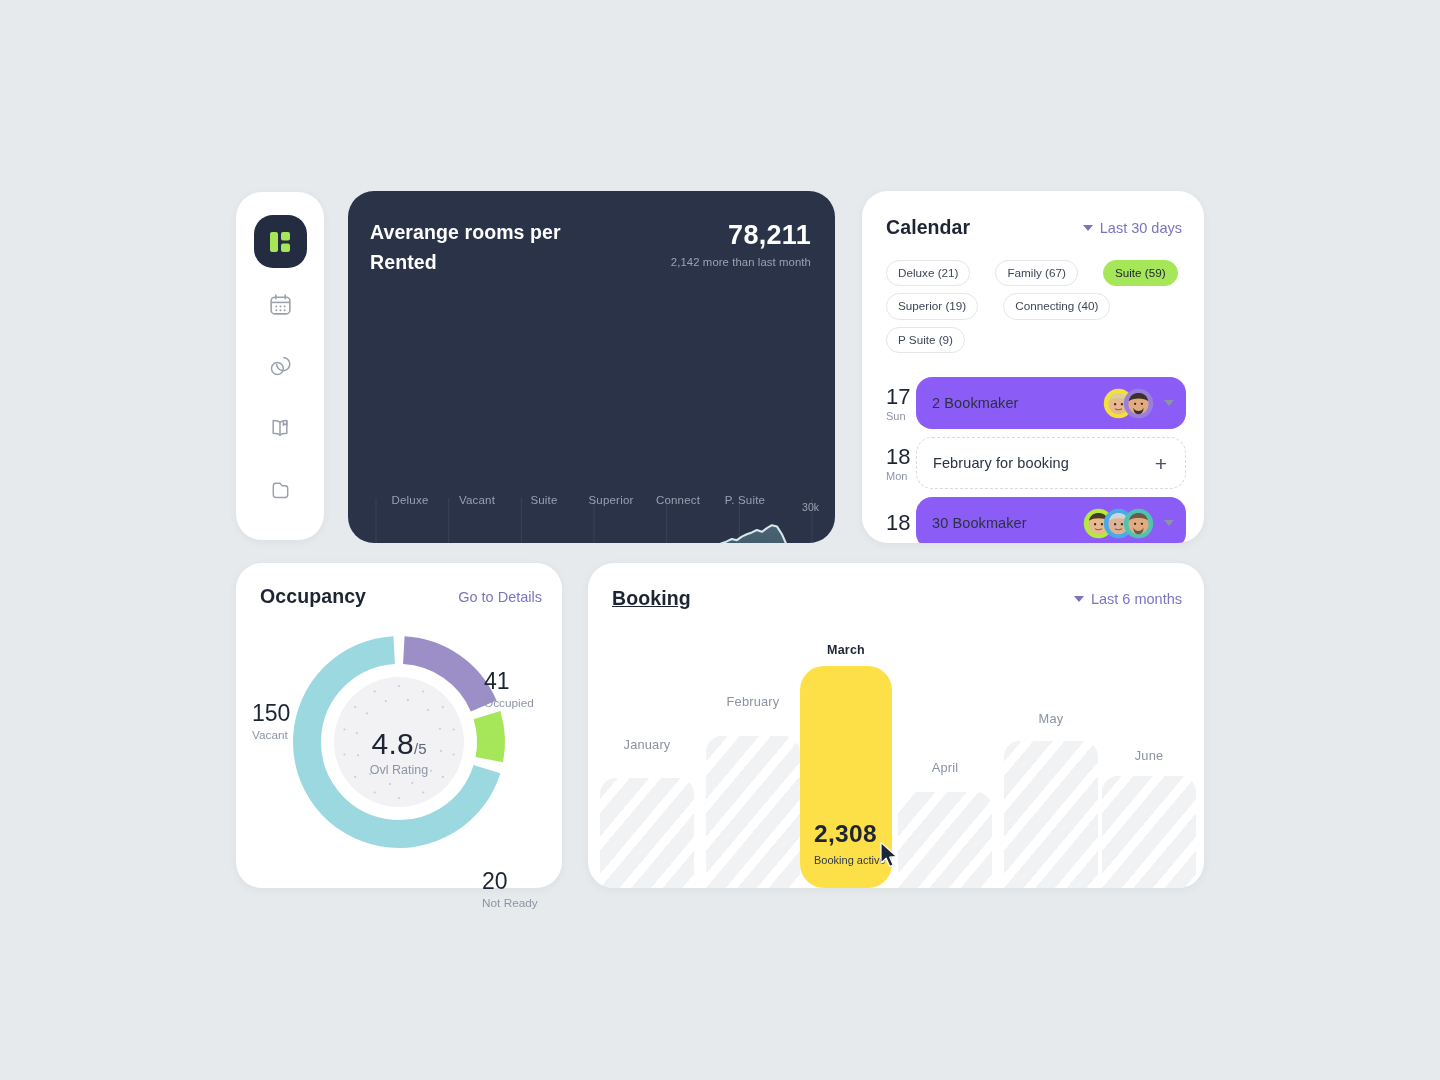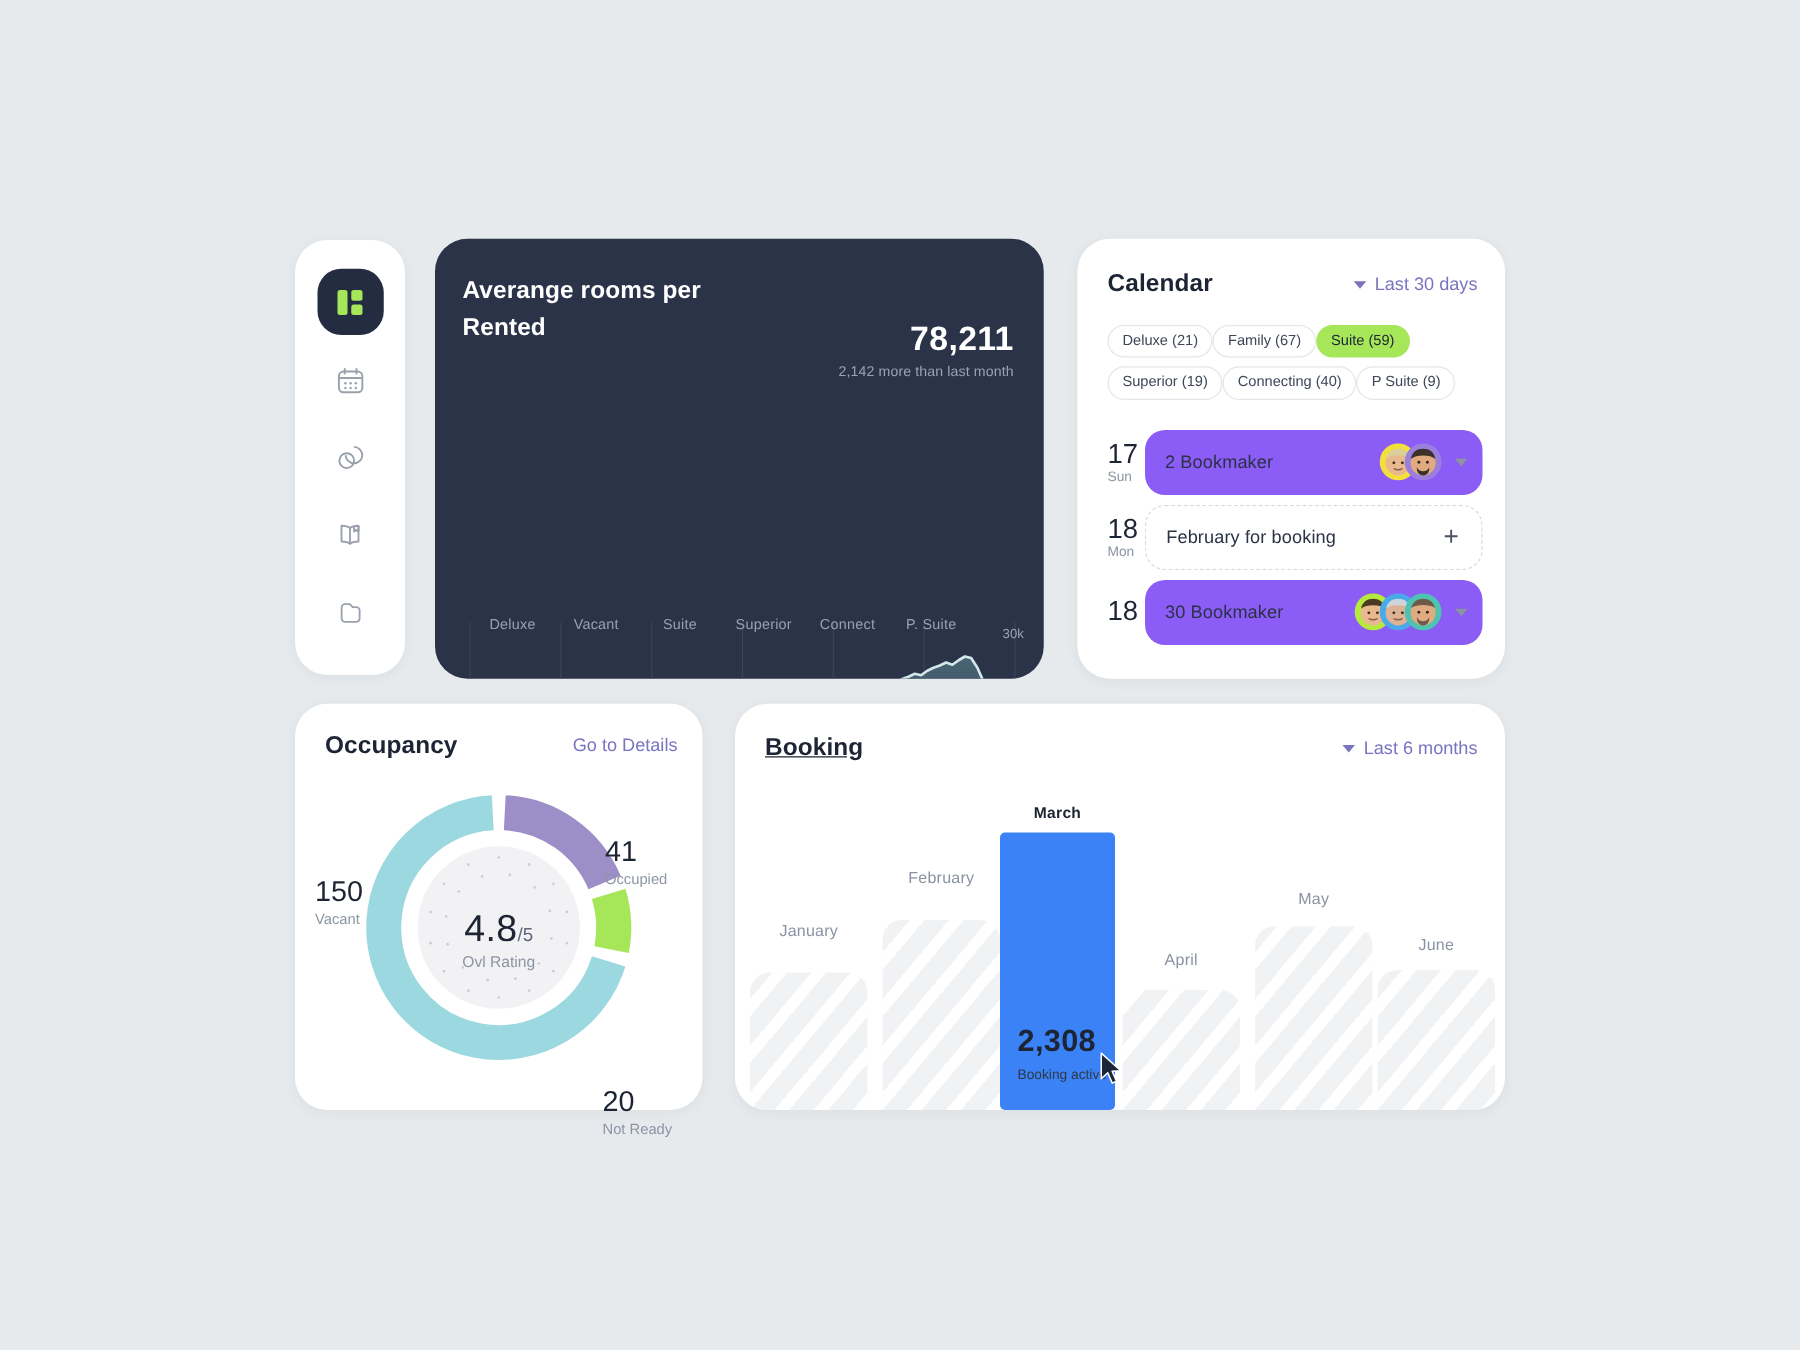--- a/index.html
+++ b/index.html
@@ -78,21 +78,20 @@
     letter-spacing: 0.1px;
     max-width: 230px;
   }
   .rooms-kpi-wrap { text-align: right; padding-top: 2px; }
   .rooms-kpi {
     font-size: 27px;
     font-weight: 600;
     color: #ffffff;
     letter-spacing: 0.3px;
     line-height: 32px;
-    margin-top: 36px;
   }
   .rooms-sub {
     font-size: 11.3px;
     color: #9aa3b5;
     margin-top: 5px;
     letter-spacing: 0.1px;
   }
   #line-svg { position: absolute; left: 0; top: 0; }
   .y-tick {
     position: absolute;
@@ -141,21 +140,21 @@
   }
   .caret {
     width: 0; height: 0;
     border-left: 5px solid transparent;
     border-right: 5px solid transparent;
     border-top: 6px solid #7a74c0;
   }
   .chips {
     display: flex;
     flex-wrap: wrap;
-    gap: 7px 0;
+    gap: 7px 25px;
     padding: 21px 26px 0 24px;
   }
   .chip {
     font-size: 11.7px;
     color: #3e4657;
     background: #ffffff;
     border: 1px solid #e3e6ea;
     border-radius: 999px;
     padding: 5px 11px 6px;
     white-space: nowrap;
@@ -324,21 +323,21 @@
     overflow: hidden;
   }
   .bar.inactive {
     background-color: #f3f4f6;
     background-image: repeating-linear-gradient(
       -50deg,
       #ffffff 0px, #ffffff 9px,
       #f1f2f4 9px, #f1f2f4 24px
     );
   }
-  .bar.active { background: #3b82f6; border-radius: 4px; padding-left: 44px; }
+  .bar.active { background: #fde047; border-radius: 24px; padding-left: 44px; }
   .bar-month {
     position: absolute;
     font-size: 12.8px;
     color: #8a92a3;
     text-align: center;
     letter-spacing: 0.2px;
   }
   .bar-month.is-active { color: #1d2433; font-weight: 600; font-size: 12.5px; }
   .bar-value {
     position: absolute;

